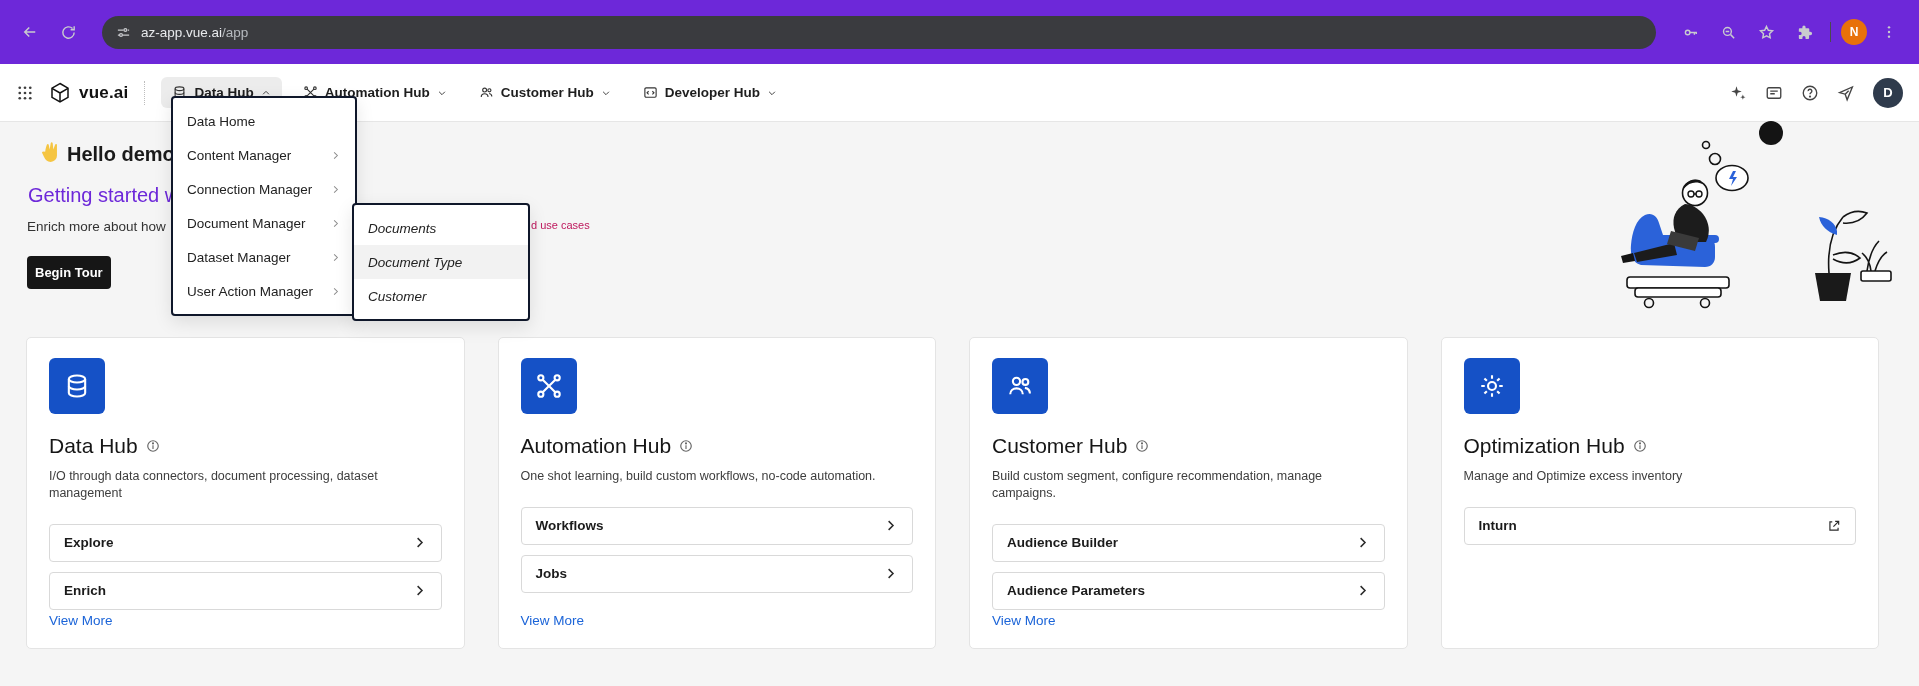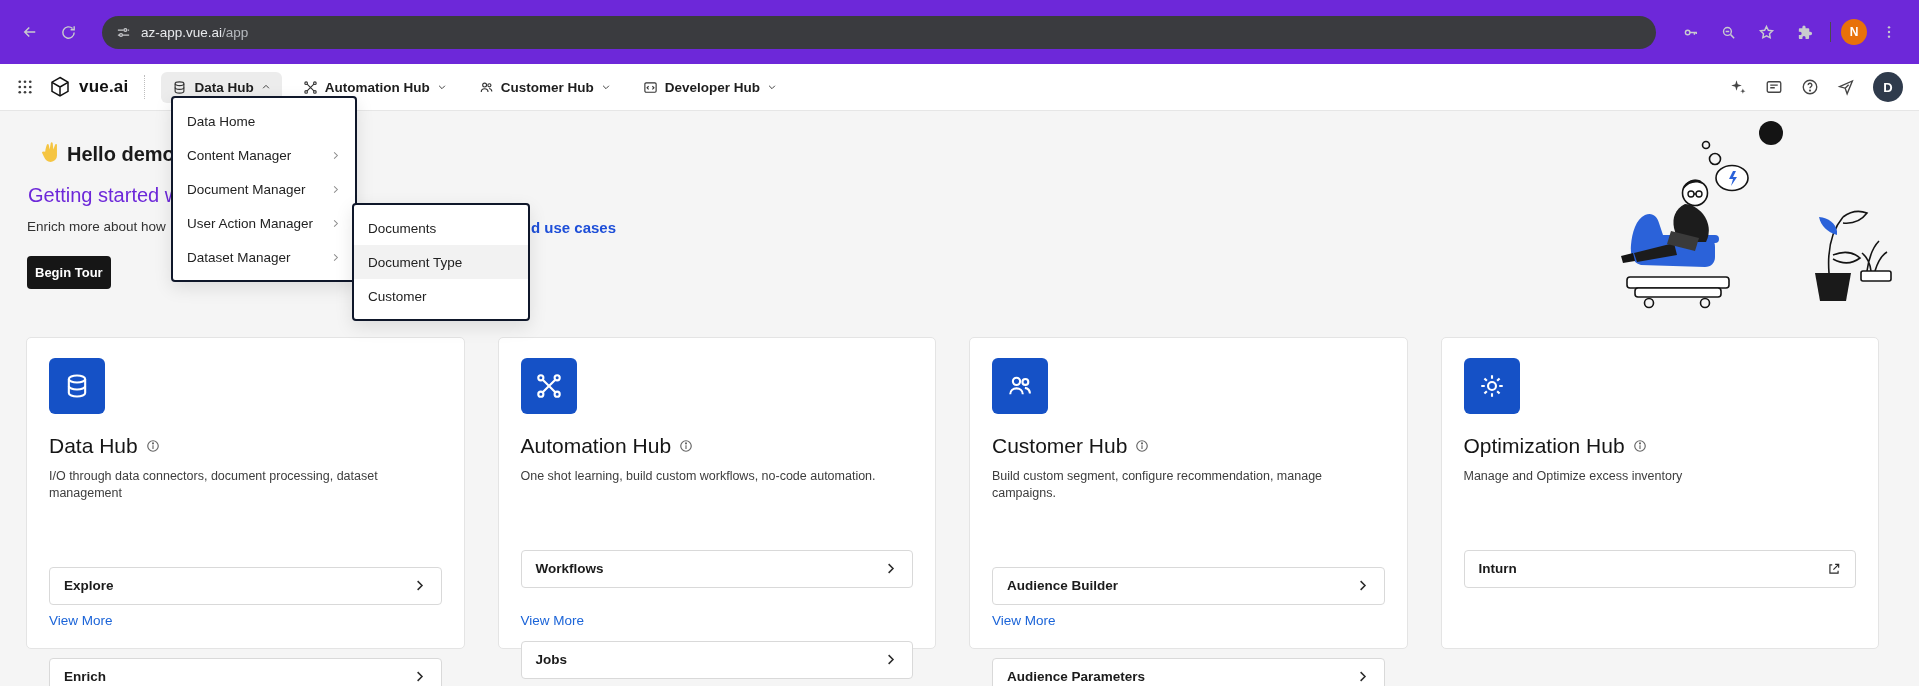--- a/index.html
+++ b/index.html
@@ -34,21 +34,21 @@
   .chrome-sep { width:1px; height:20px; background:#4a4b4f; margin:0 4px; flex:0 0 auto; }
   .chrome-avatar {
     width:26px; height:26px; border-radius:50%;
     background:#e8710a; color:#fff; font-size:12px; font-weight:700;
     display:flex; align-items:center; justify-content:center;
     flex:0 0 auto; cursor:pointer;
   }
 
   
   .appnav {
-    height:47px; background:#ffffff;
+    height:58px; background:#ffffff;
     border-bottom:1px solid #e6e6e6;
     display:flex; align-items:center;
     padding:0 16px;
   }
   .apps-grid { margin-right:14px; cursor:pointer; }
   .logo { display:flex; align-items:center; gap:7px; cursor:pointer; }
   .logo-text { font-size:17px; font-weight:700; color:#111; letter-spacing:0.2px; }
   .nav-divider { width:1px; height:24px; border-left:1px dotted #bdbdbd; margin:0 16px; }
   .nav-items { display:flex; align-items:center; gap:10px; }
   .nav-item {
@@ -68,33 +68,33 @@
   }
 
   
   .menu-panel {
     position:absolute; background:#fff;
     border:2px solid #0f172a; border-radius:4px;
     box-shadow:0 6px 18px rgba(0,0,0,0.10);
     padding:6px 0; z-index:40;
   }
   .menu-main { left:171px; top:96px; width:186px; }
-  .menu-sub  { left:352px; top:203px; width:178px; }
+  .menu-sub  { left:352px; top:203px; width:178px;font-style:italic; }
   .menu-item {
     height:34px; display:flex; align-items:center; justify-content:space-between;
     padding:0 14px; font-size:13.5px; color:#222; cursor:pointer;
   }
   .menu-item.highlight { background:#f2f2f2; }
 
   
   .hero-wave { position:absolute; left:38px; top:140px; z-index:5; }
   .hero-greeting { position:absolute; left:67px; top:143px; font-size:20px; font-weight:700; color:#1a1a1a; z-index:5; }
   .hero-line2 { position:absolute; left:28px; top:184px; font-size:20px; color:#6d28d9; z-index:5; white-space:nowrap; }
   .hero-line3-left { position:absolute; left:27px; top:219px; font-size:13.5px; color:#333; z-index:5; white-space:nowrap; }
-  .hero-line3-right { position:absolute; left:531px; top:219px; font-size:15px; color:#1d4ed8; z-index:5; white-space:nowrap;font-weight:bold; }
+  .hero-line3-right { position:absolute; left:531px; top:219px; font-size:11px; color:#be185d; z-index:5; white-space:nowrap; }
   .begin-tour {
     position:absolute; left:27px; top:256px; height:33px;
     background:#161616; color:#fff; border:none; border-radius:4px;
     padding:0 8px; font-size:13px; font-weight:600;
     font-family:"Liberation Sans", sans-serif; cursor:pointer; z-index:5;
   }
   .hero-illustration { position:absolute; left:1575px; top:115px; z-index:1; }
 
   
   .cards {
@@ -111,21 +111,21 @@
   }
   .card-title-row { margin-top:20px; display:flex; align-items:center; gap:8px; }
   .card-title { font-size:21px; font-weight:500; color:#161616; }
   .info-icon { display:flex; cursor:pointer; }
   .card-desc { margin-top:10px; font-size:12.5px; color:#3d3d3d; line-height:1.35; }
   .card-actions { margin-top:22px; display:flex; flex-direction:column; gap:10px; }
   .action-btn {
     height:38px; border:1px solid #d9d9d9; border-radius:4px; background:#fff;
     display:flex; align-items:center; justify-content:space-between;
     padding:0 14px; font-size:13.5px; font-weight:700; color:#1b1b1b;
-    font-family:"Liberation Sans", sans-serif; cursor:pointer; width:100%;margin-top:43px;
+    font-family:"Liberation Sans", sans-serif; cursor:pointer; width:100%;
   }
   .view-more {
     position:absolute; left:22px; bottom:20px;
     color:#1b64d8; font-size:13.5px; font-weight:500; cursor:pointer;
   }
 </style>
 </head>
 <body>
 
 <div class="chrome">
@@ -358,37 +358,45 @@
   </div>
   <div class="menu-item">
     <span>Content Manager</span>
     <span>
         <svg width="11" height="11" viewBox="0 0 24 24" fill="none" stroke="#8a8a8a" stroke-width="2.2">
           <path d="M9 5l7 7-7 7"></path>
         </svg>
       </span>
   </div>
   <div class="menu-item">
-    <span>Document Manager</span>
+    <span>Connection Manager</span>
     <span>
         <svg width="11" height="11" viewBox="0 0 24 24" fill="none" stroke="#8a8a8a" stroke-width="2.2">
           <path d="M9 5l7 7-7 7"></path>
         </svg>
       </span>
   </div>
   <div class="menu-item">
-    <span>User Action Manager</span>
+    <span>Document Manager</span>
     <span>
         <svg width="11" height="11" viewBox="0 0 24 24" fill="none" stroke="#8a8a8a" stroke-width="2.2">
           <path d="M9 5l7 7-7 7"></path>
         </svg>
       </span>
   </div>
   <div class="menu-item">
     <span>Dataset Manager</span>
+    <span>
+        <svg width="11" height="11" viewBox="0 0 24 24" fill="none" stroke="#8a8a8a" stroke-width="2.2">
+          <path d="M9 5l7 7-7 7"></path>
+        </svg>
+      </span>
+  </div>
+  <div class="menu-item">
+    <span>User Action Manager</span>
     <span>
         <svg width="11" height="11" viewBox="0 0 24 24" fill="none" stroke="#8a8a8a" stroke-width="2.2">
           <path d="M9 5l7 7-7 7"></path>
         </svg>
       </span>
   </div>
 </div>
 
 <div class="menu-panel menu-sub">
   <div class="menu-item">

